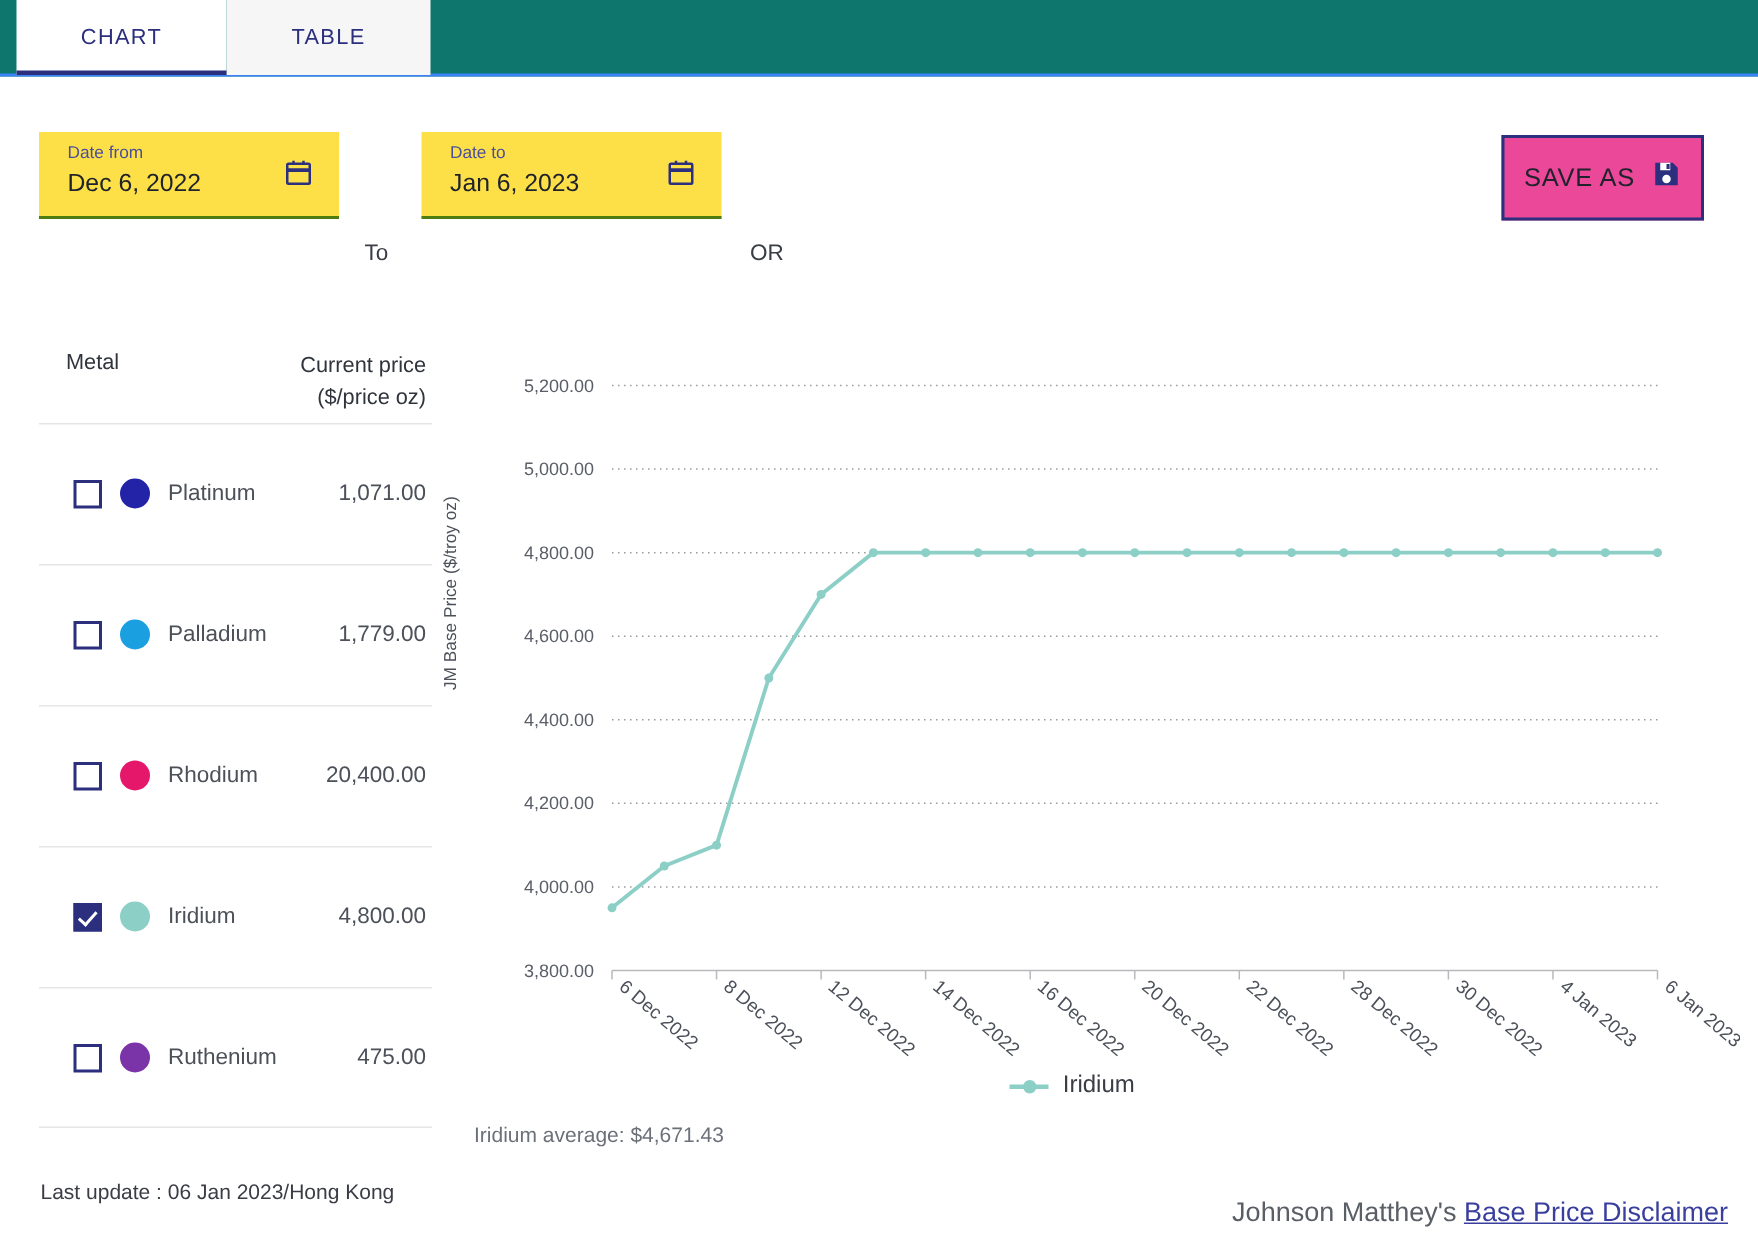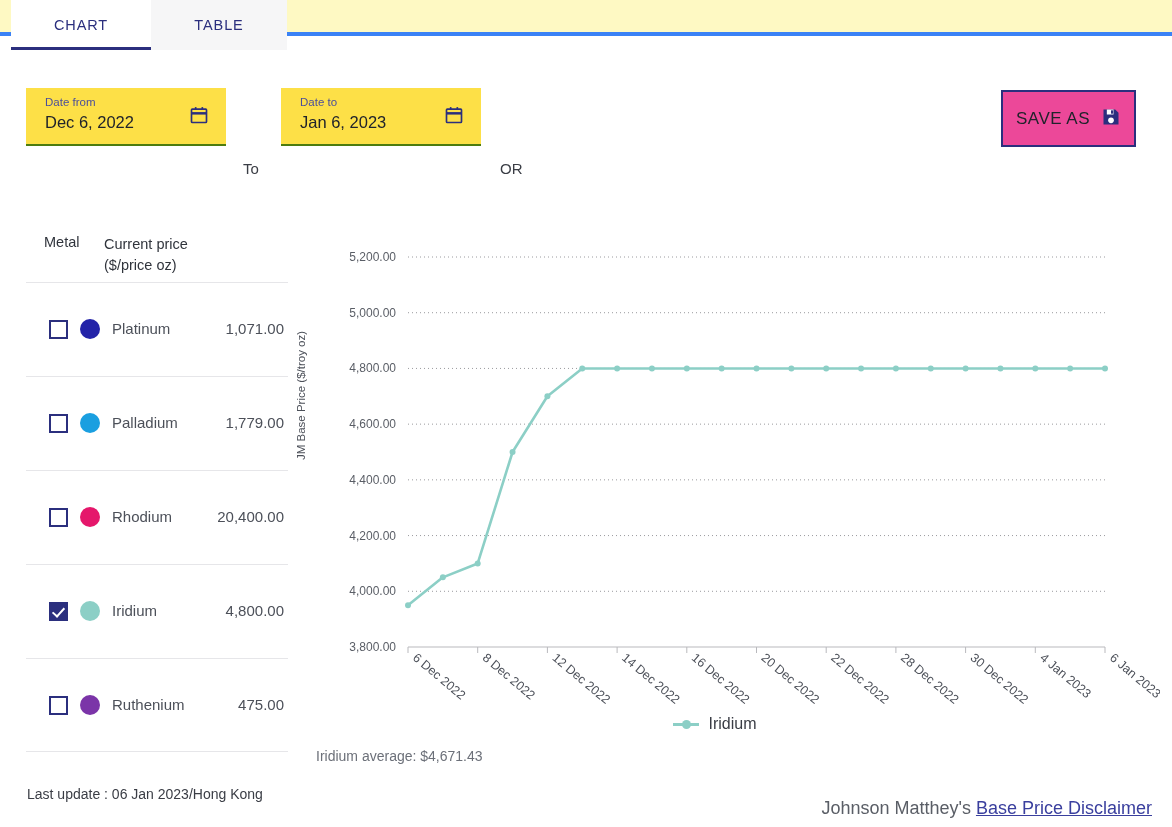--- a/index.html
+++ b/index.html
@@ -8,23 +8,23 @@
     width: 1172px; height: 827px;
     background: #ffffff;
     font-family: "Liberation Sans", sans-serif;
     color: #333333;
     overflow: hidden;
   }
 
   
   .tabbar {
     position: absolute; top: 0; left: 0;
-    width: 1172px; height: 36px;
-    border-bottom: 4px solid #3b82f6;
-    background: #fef9c3;
+    width: 1172px; height: 51px;
+    border-bottom: 2px solid #3b82f6;
+    background: #0f766e;
   }
   .tab {
     position: absolute; top: 0; height: 50px;
     display: flex; align-items: center; justify-content: center;
     font-size: 14.5px; letter-spacing: .9px;
     color: #2b2f7e; cursor: pointer;
     user-select: none;
   }
   .tab.chart { left: 11px; width: 140px; background: #ffffff; }
   .tab.table { left: 151px; width: 136px; background: #f6f6f7; }
@@ -88,21 +88,21 @@
   .sidebar { position: absolute; left: 26px; top: 210px; width: 262px; }
   .sb-head {
     position: relative; height: 72px;
   }
   .sb-head .metal-h {
     position: absolute; left: 18px; top: 24px;
     font-size: 14.5px; color: #30343c;
   }
   .sb-head .price-h {
     position: absolute; right: 4px; top: 24px;
-    width: 180px; text-align: left;
+    width: 180px; text-align: right;
     font-size: 14.5px; color: #30343c; line-height: 21px;
   }
   .metal-row {
     position: relative; height: 94px;
     border-top: 1px solid #e6e6e9;
     display: flex; align-items: center;
   }
   .metal-row.last { border-bottom: 1px solid #e6e6e9; }
   .cbox {
     position: absolute; left: 23px; top: 37px;

